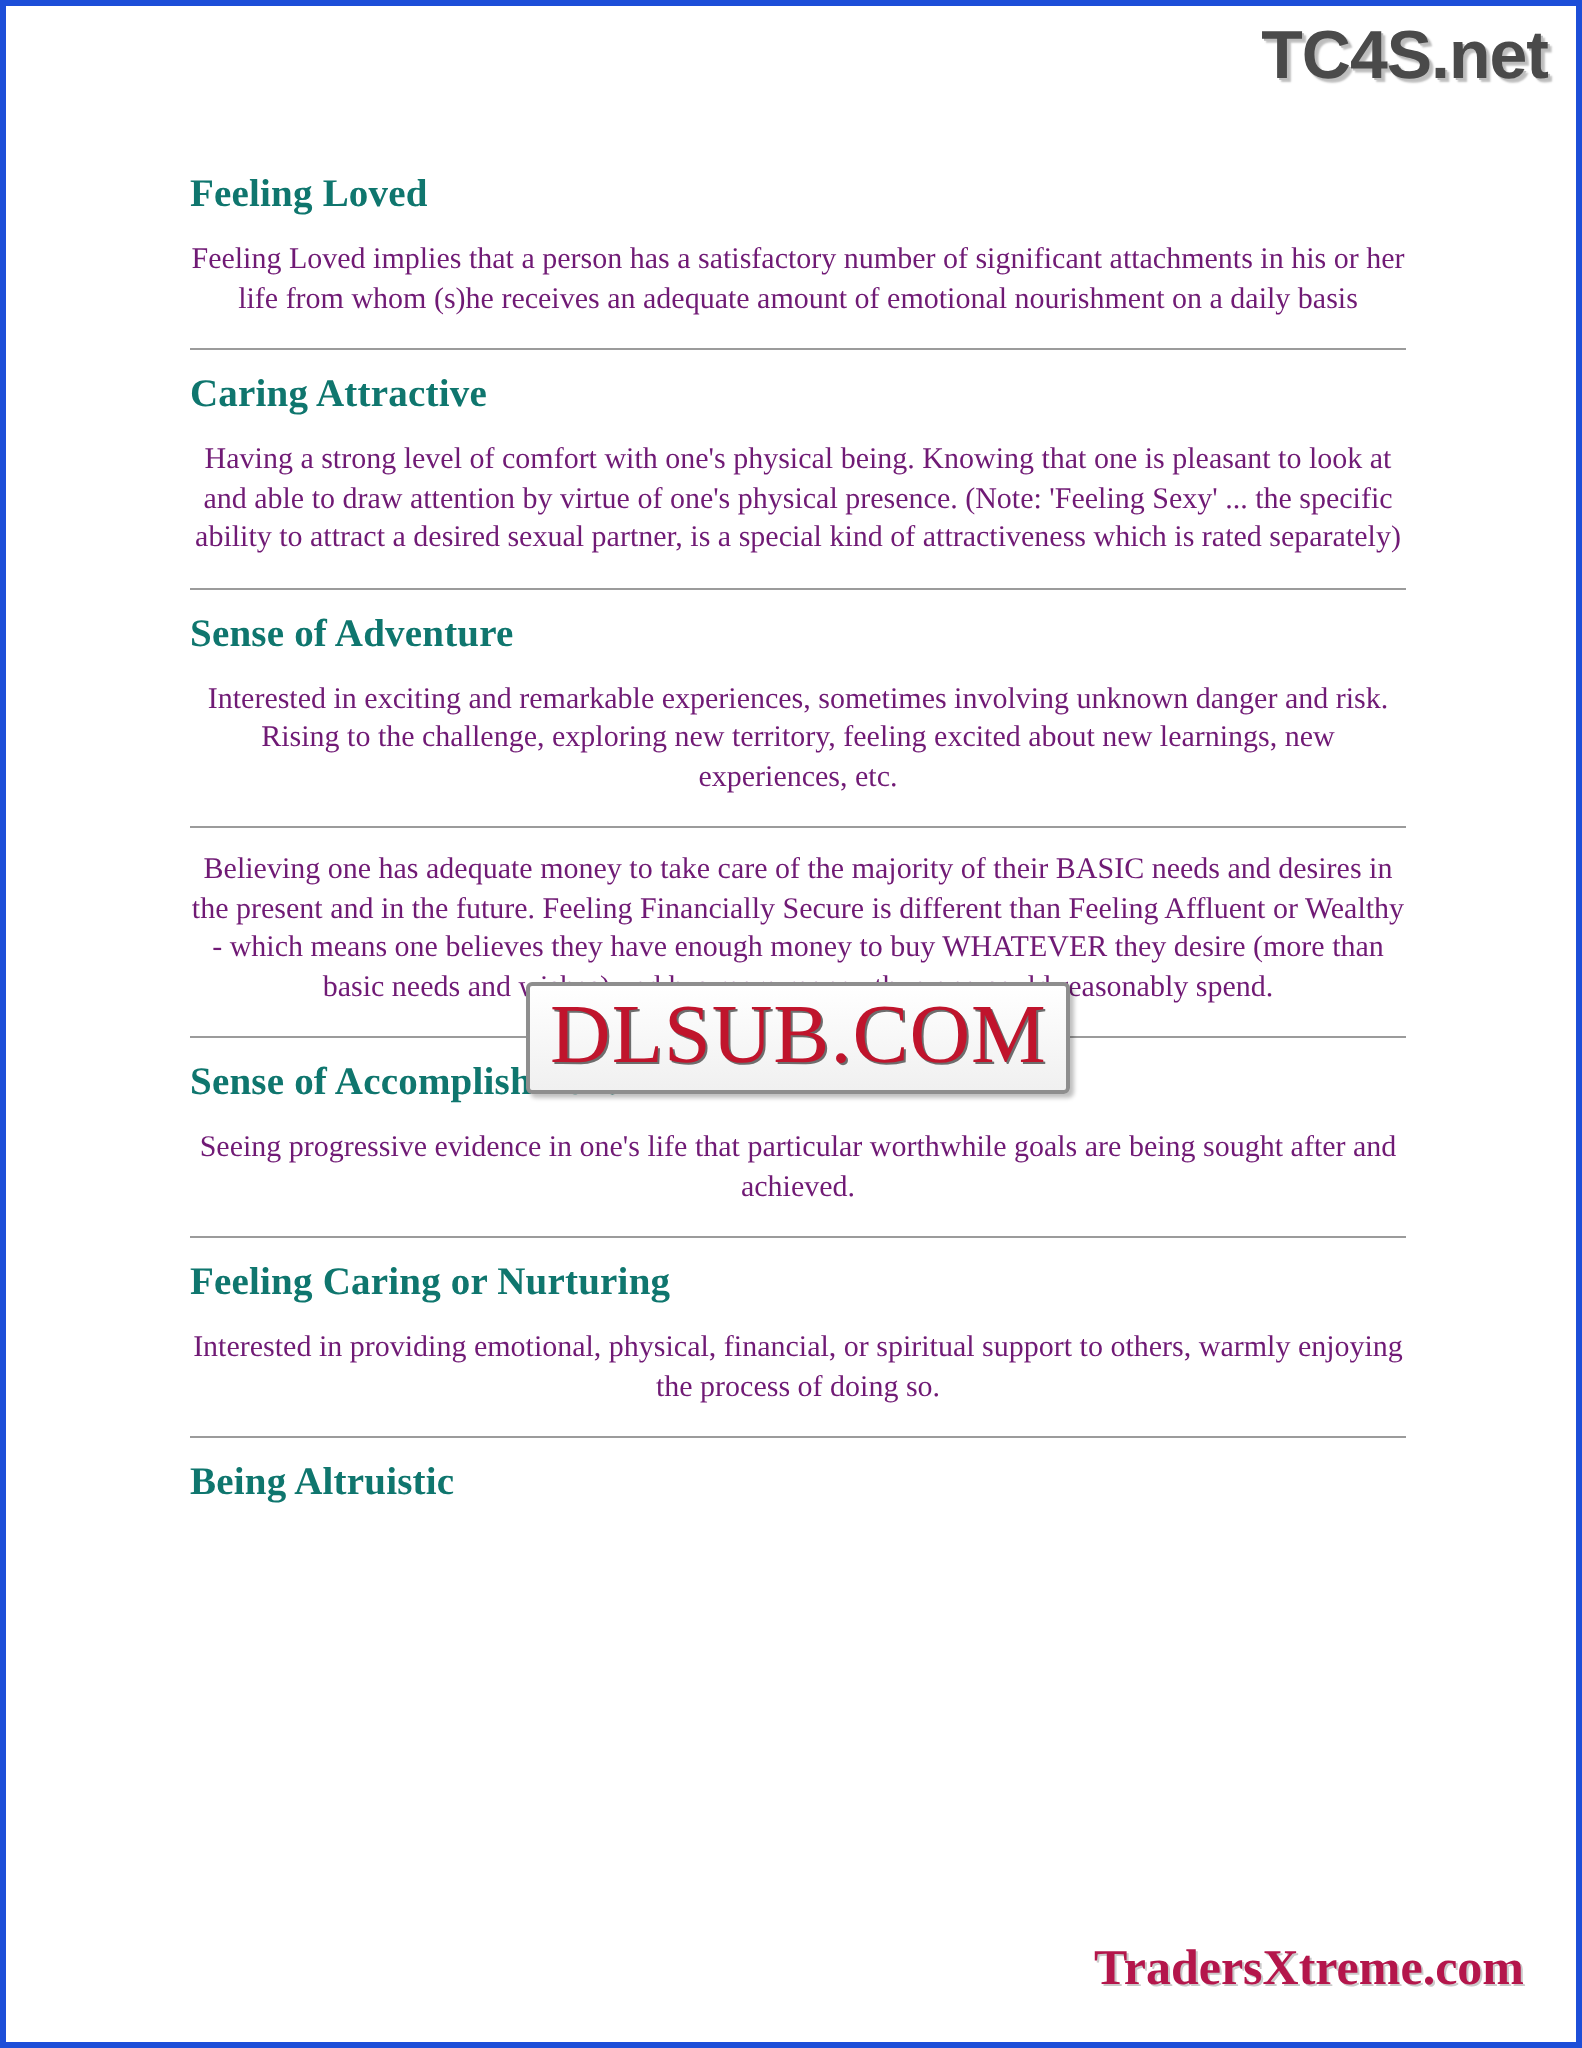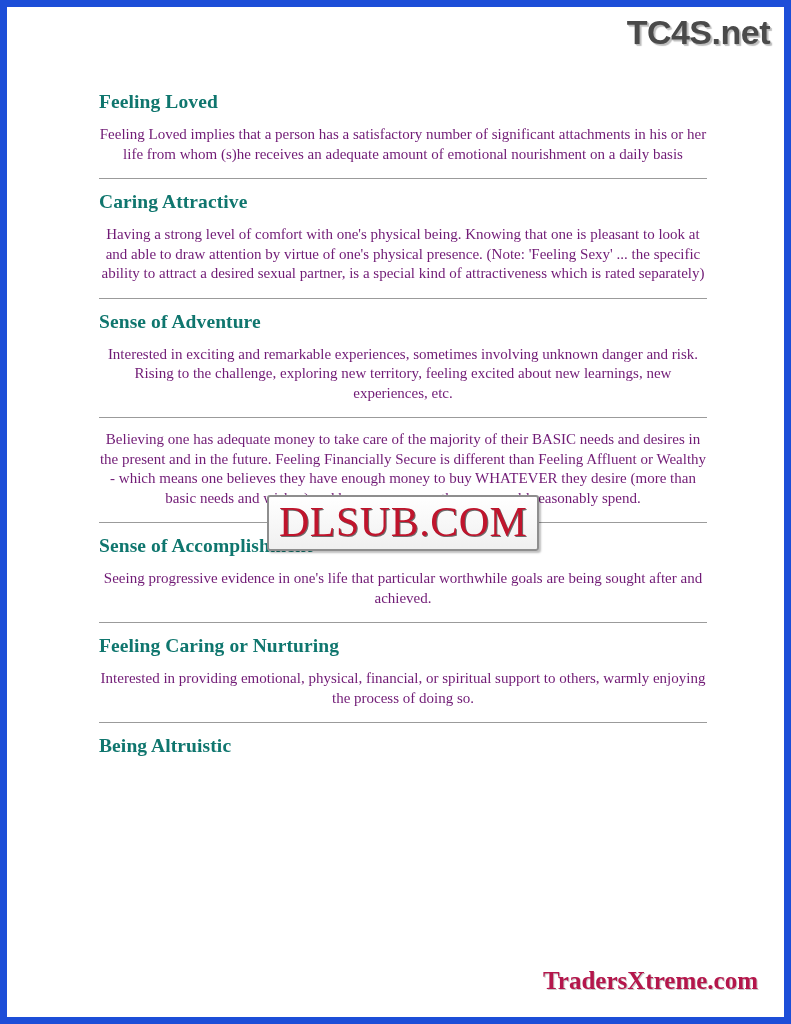--- a/index.html
+++ b/index.html
@@ -13,21 +13,21 @@
     position: relative;
     font-family: "Liberation Serif", serif;
     overflow: hidden;
   }
   .page {
     position: absolute;
     top: 0; left: 0;
     width: 791px;
     height: 1024px;
     box-sizing: border-box;
-    border: 7px solid #1d4ed8;
+    border: 3px solid #1d4ed8;
     background: #fff;
   }
   .watermark-top {
     position: absolute;
     top: 6px;
     right: 14px;
     font-family: "Liberation Sans", sans-serif;
     font-weight: bold;
     font-size: 34px;
     letter-spacing: -0.5px;

